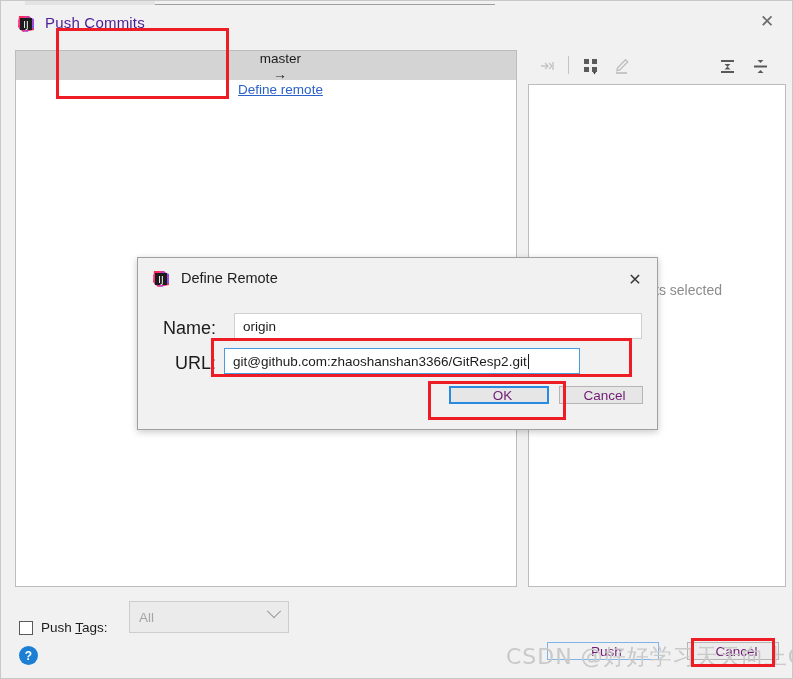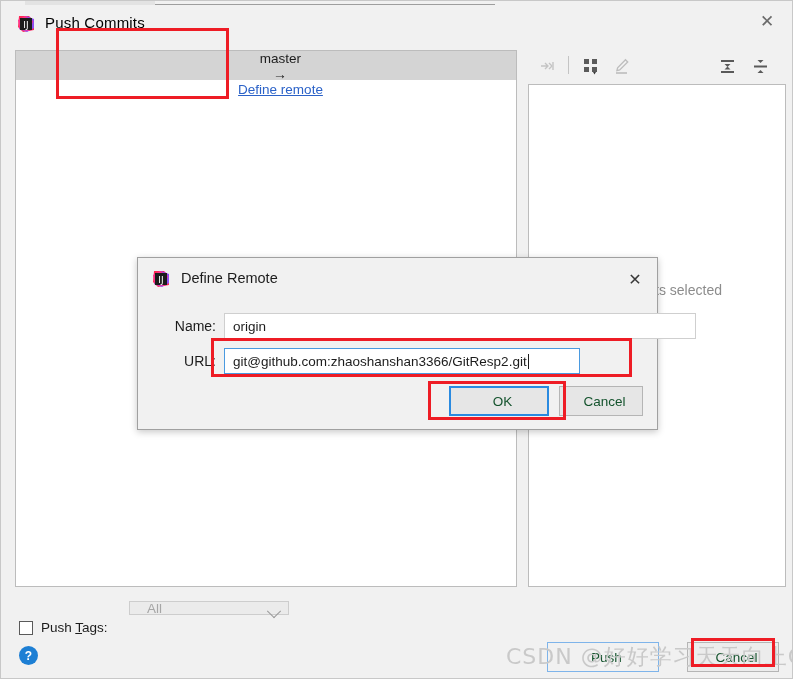--- a/index.html
+++ b/index.html
@@ -14,21 +14,21 @@
   #push-dialog{
     position:absolute;left:0;top:0;width:793px;height:679px;
     background:#f1f1f1;border:1px solid #c8c8c8;box-sizing:border-box;
   }
   .titlebar{
     position:absolute;left:0;top:4px;width:791px;height:34px;
     background:#f1f1f1;
   }
   .win-title{
     position:absolute;left:44px;top:9px;
-    font-size:15px;color:#000000;font-weight:400;letter-spacing:.2px;
+    font-size:15px;color:#4c1d95;font-weight:400;letter-spacing:.2px;
   }
   .ij-logo{
     position:absolute;left:16px;top:10px;width:18px;height:18px;
   }
   .win-close{
     position:absolute;right:2px;top:0px;width:46px;height:32px;
     display:flex;align-items:center;justify-content:center;
     color:#6b6b6b;font-size:17px;line-height:1;cursor:default;
   }
   
@@ -88,40 +88,40 @@
   }
   .chk{
     width:14px;height:14px;border:1px solid #5a5a5a;background:#fff;
     box-sizing:border-box;cursor:pointer;
   }
   .push-tags-label{
     margin-left:8px;font-size:13.5px;color:#1c1c1c;cursor:default;
   }
   .push-tags-label u{text-decoration:underline;}
   .combo{
-    position:absolute;left:128px;top:600px;width:160px;height:14px;
+    position:absolute;left:128px;top:600px;width:160px;height:32px;
     border:1px solid #cdcdcd;background:#ebebeb;box-sizing:border-box;
-    display:flex;align-items:center;cursor:default;padding-left:8px;
+    display:flex;align-items:center;cursor:default;
   }
   .combo-text{margin-left:9px;color:#a6a6a6;font-size:13.5px;}
   .combo-arrow{
     position:absolute;right:9px;top:7px;width:9px;height:9px;
     border-right:1.5px solid #9a9a9a;border-bottom:1.5px solid #9a9a9a;
     transform:rotate(45deg) translate(-2px,-2px);
   }
   .help-btn{
     position:absolute;left:18px;top:645px;width:19px;height:19px;
     border-radius:50%;background:#1d7fd4;color:#fff;font-size:12px;
     font-weight:bold;display:flex;align-items:center;justify-content:center;
     cursor:pointer;
   }
   .btn{
-    position:absolute;height:30px;box-sizing:border-box;
+    position:absolute;height:18px;box-sizing:border-box;
     display:flex;align-items:center;justify-content:center;
-    font-size:13.5px;color:#14532d;cursor:default;padding-left:7px;
+    font-size:13.5px;color:#701a75;cursor:default;padding-left:7px;
   }
   #push-btn{
     left:546px;top:641px;width:112px;
     background:#f1f1f1;border:1px solid #7eb4ea;
   }
   #cancel-btn-main{
     left:686px;top:641px;width:92px;
     background:#ececec;border:1px solid #b5b5b5;
   }
 
@@ -143,28 +143,28 @@
   .dr-logo{position:absolute;left:14px;top:12px;width:18px;height:18px;}
   .dr-title{
     position:absolute;left:43px;top:12px;font-size:14.5px;color:#1c1c1c;
   }
   .dr-close{
     position:absolute;right:8px;top:8px;width:28px;height:26px;
     display:flex;align-items:center;justify-content:center;
     color:#3a3a3a;font-size:16px;cursor:pointer;
   }
   .field-label{
-    position:absolute;font-size:14px;color:#1c1c1c;text-align:right;
+    position:absolute;font-size:18px;color:#1c1c1c;text-align:right;
   }
   .text-input{
     position:absolute;height:26px;box-sizing:border-box;background:#fff;
     display:flex;align-items:center;font-size:13.5px;color:#1c1c1c;
     padding-left:8px;
   }
-  #name-input{left:86px;top:55px;width:472px;border:1px solid #cfcfcf;}
+  #name-input{left:96px;top:55px;width:408px;border:1px solid #cfcfcf;}
   #url-input{left:86px;top:90px;width:356px;border:1px solid #4a9ae0;}
   .caret{
     display:inline-block;width:1px;height:15px;background:#1c1c1c;
     margin-left:1px;
   }
   #dr-ok{
     left:311px;top:128px;width:100px;background:#e6e6e6;
     border:2px solid #2a8ae0;
   }
   #dr-cancel{

